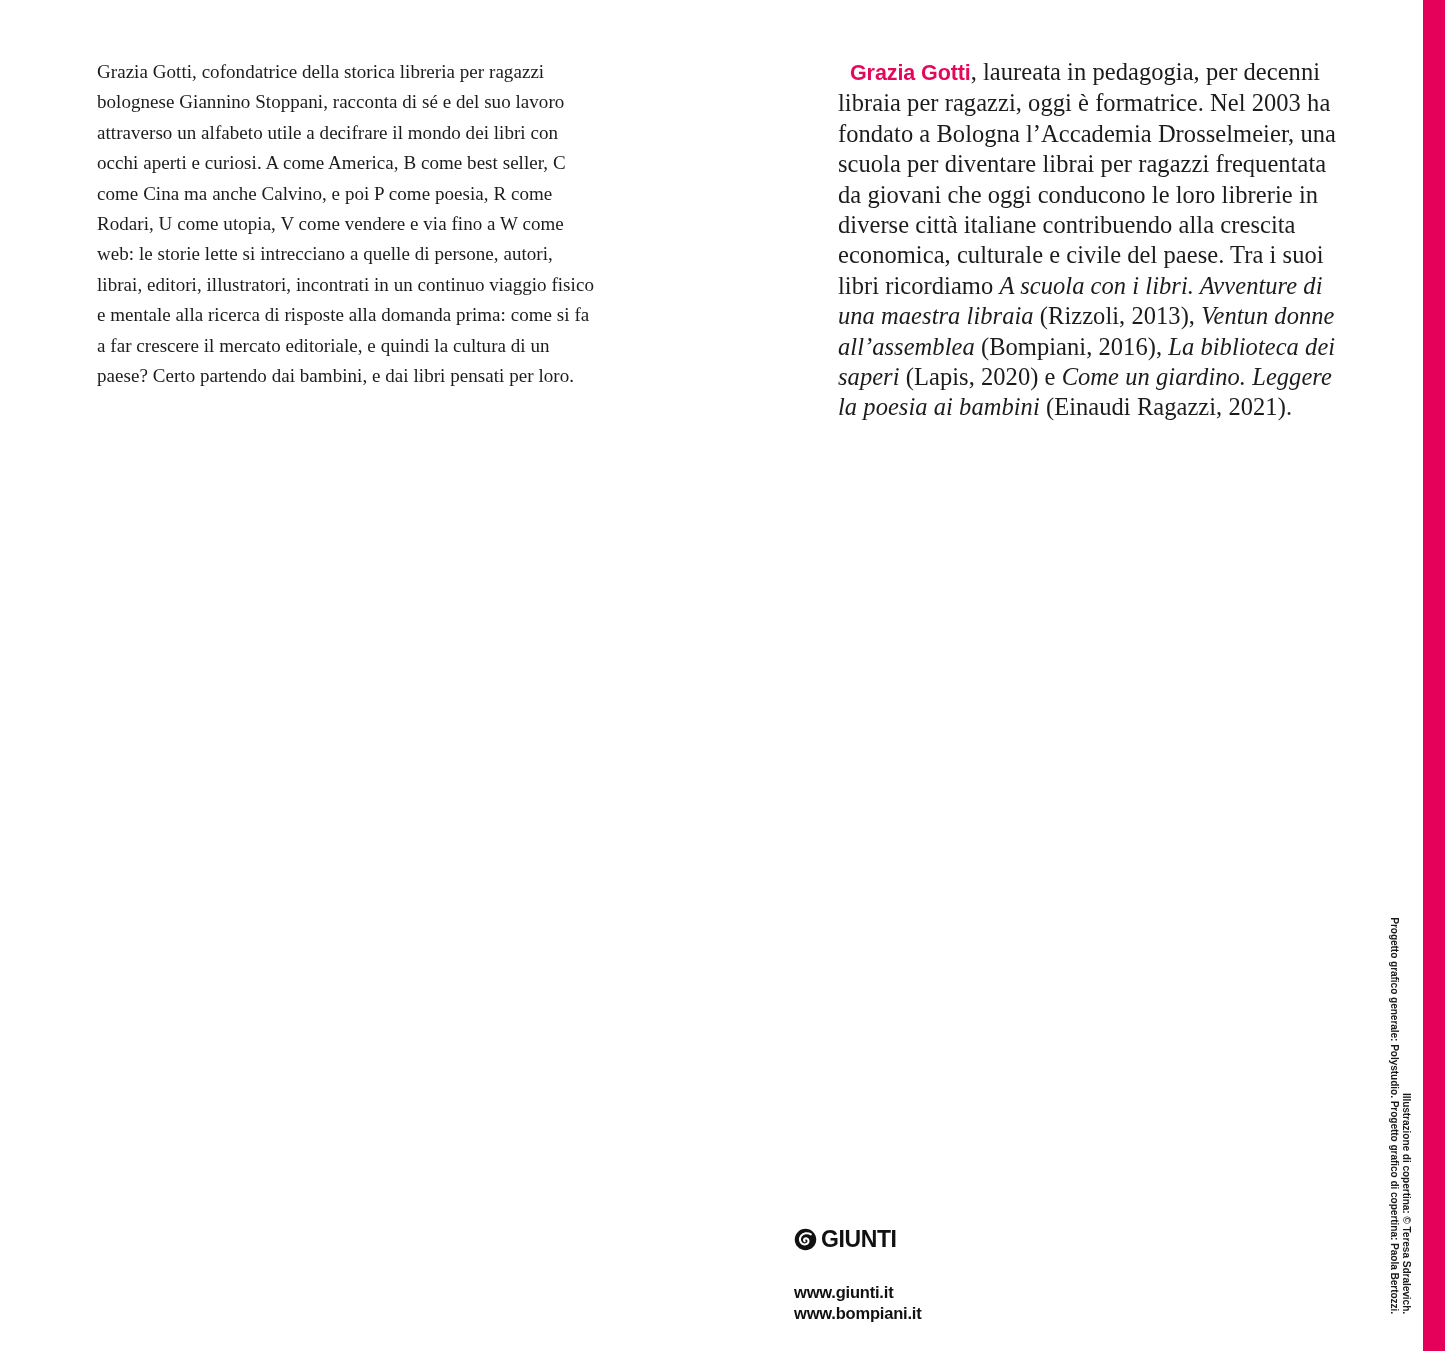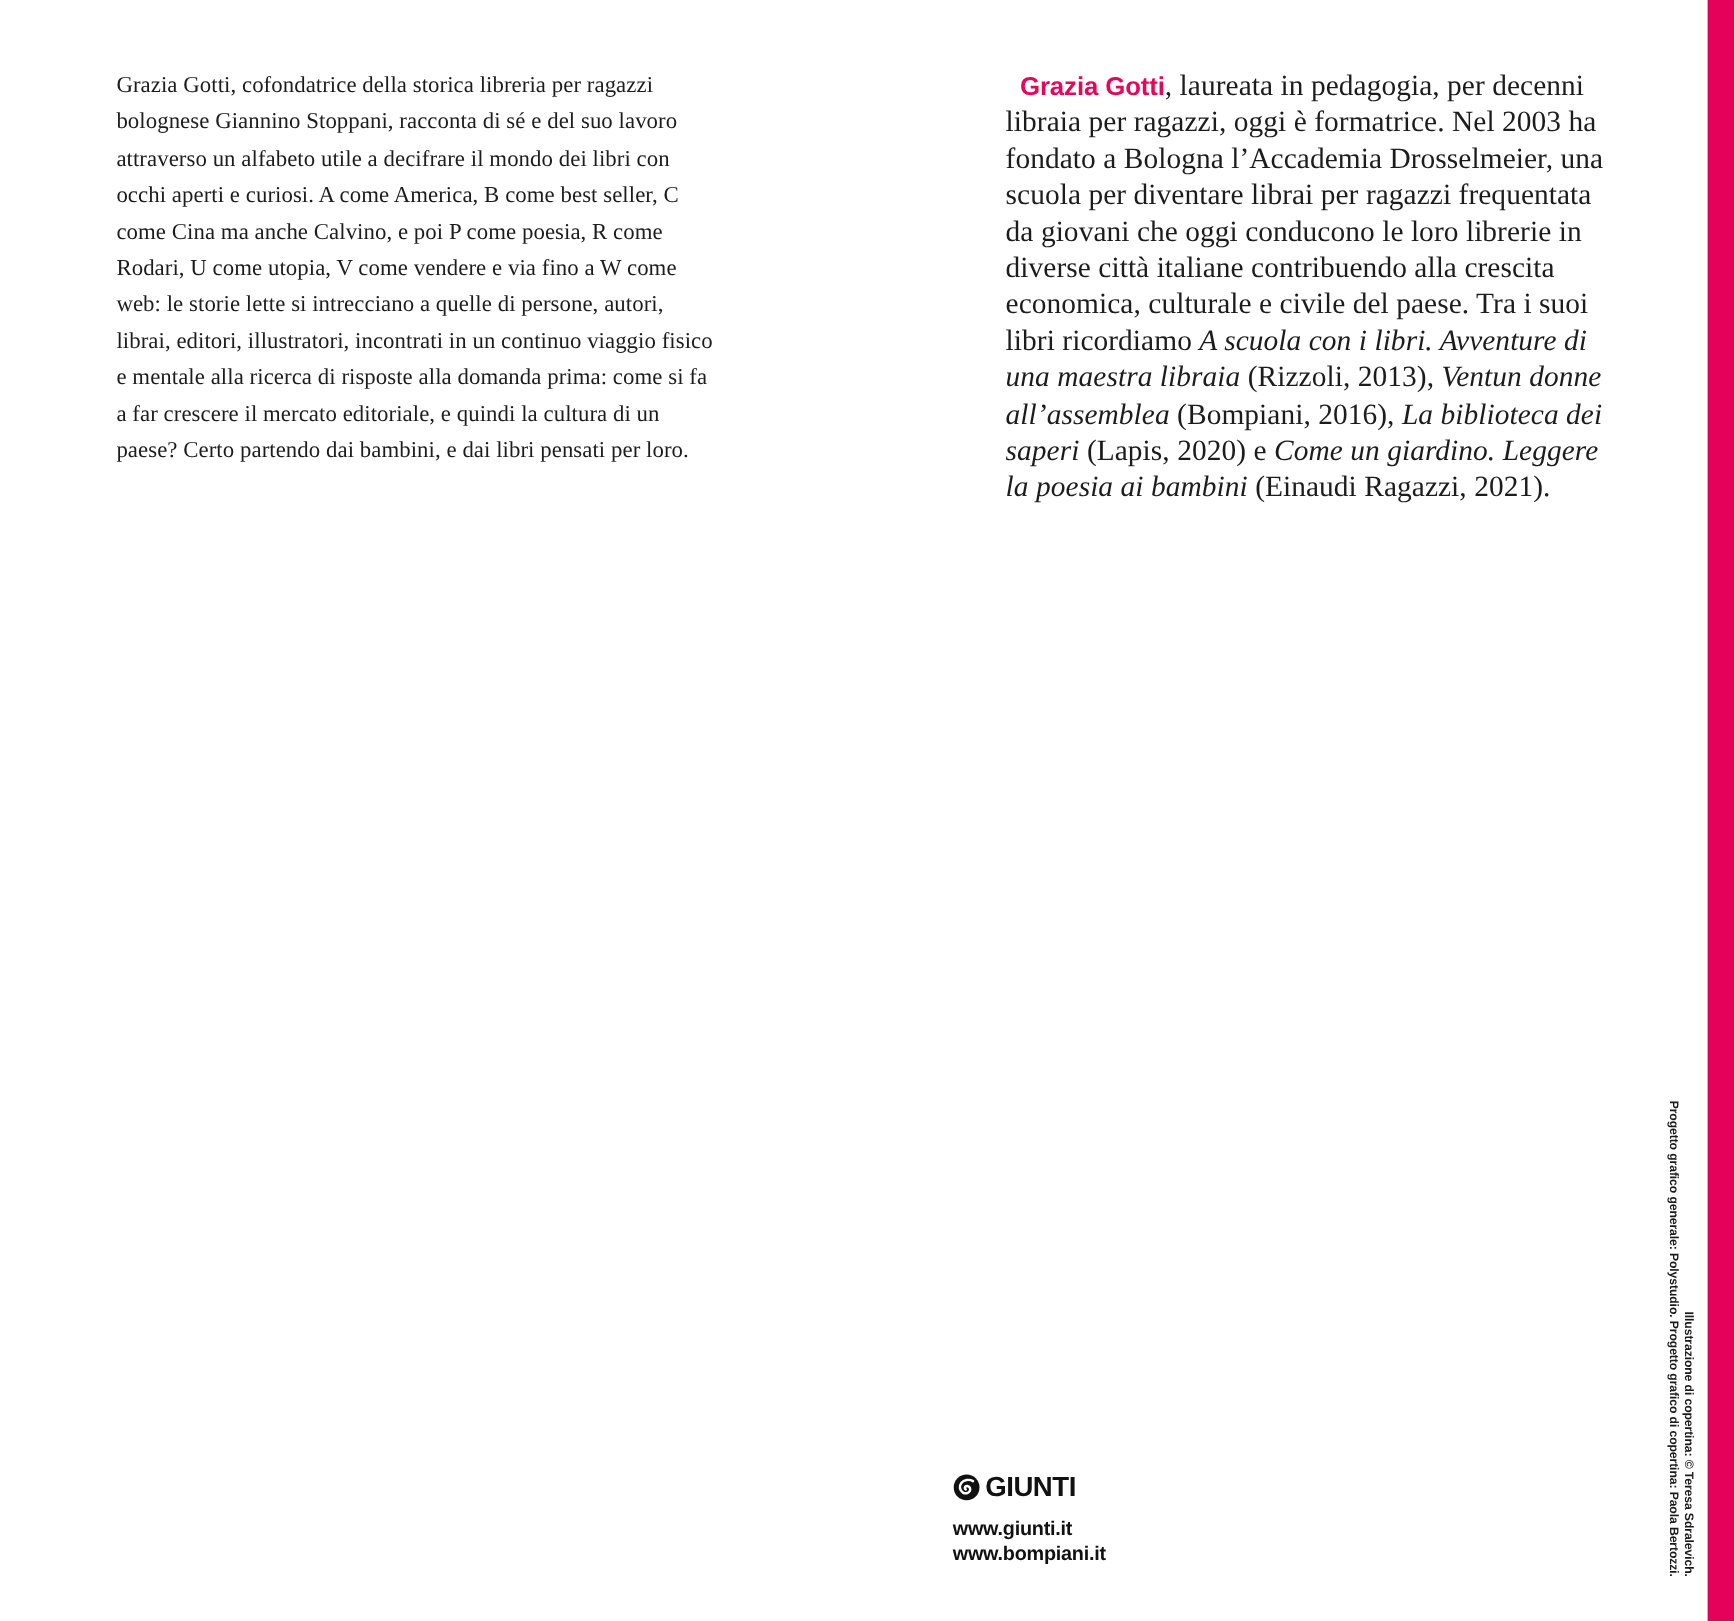--- a/index.html
+++ b/index.html
@@ -101,21 +101,21 @@
   .giunti-wordmark {
     font-family: "Liberation Sans", sans-serif;
     font-weight: bold;
     font-size: 23px;
     letter-spacing: -0.4px;
     color: #111111;
     line-height: 23px;
   }
 
   .urls {
-    margin-top: 10px;
+    margin-top: 28px;
     font-family: "Liberation Sans", sans-serif;
     font-weight: bold;
     font-size: 16.5px;
     line-height: 21px;
     letter-spacing: -0.2px;
     color: #111111;
   }
 
   
   .credits {

